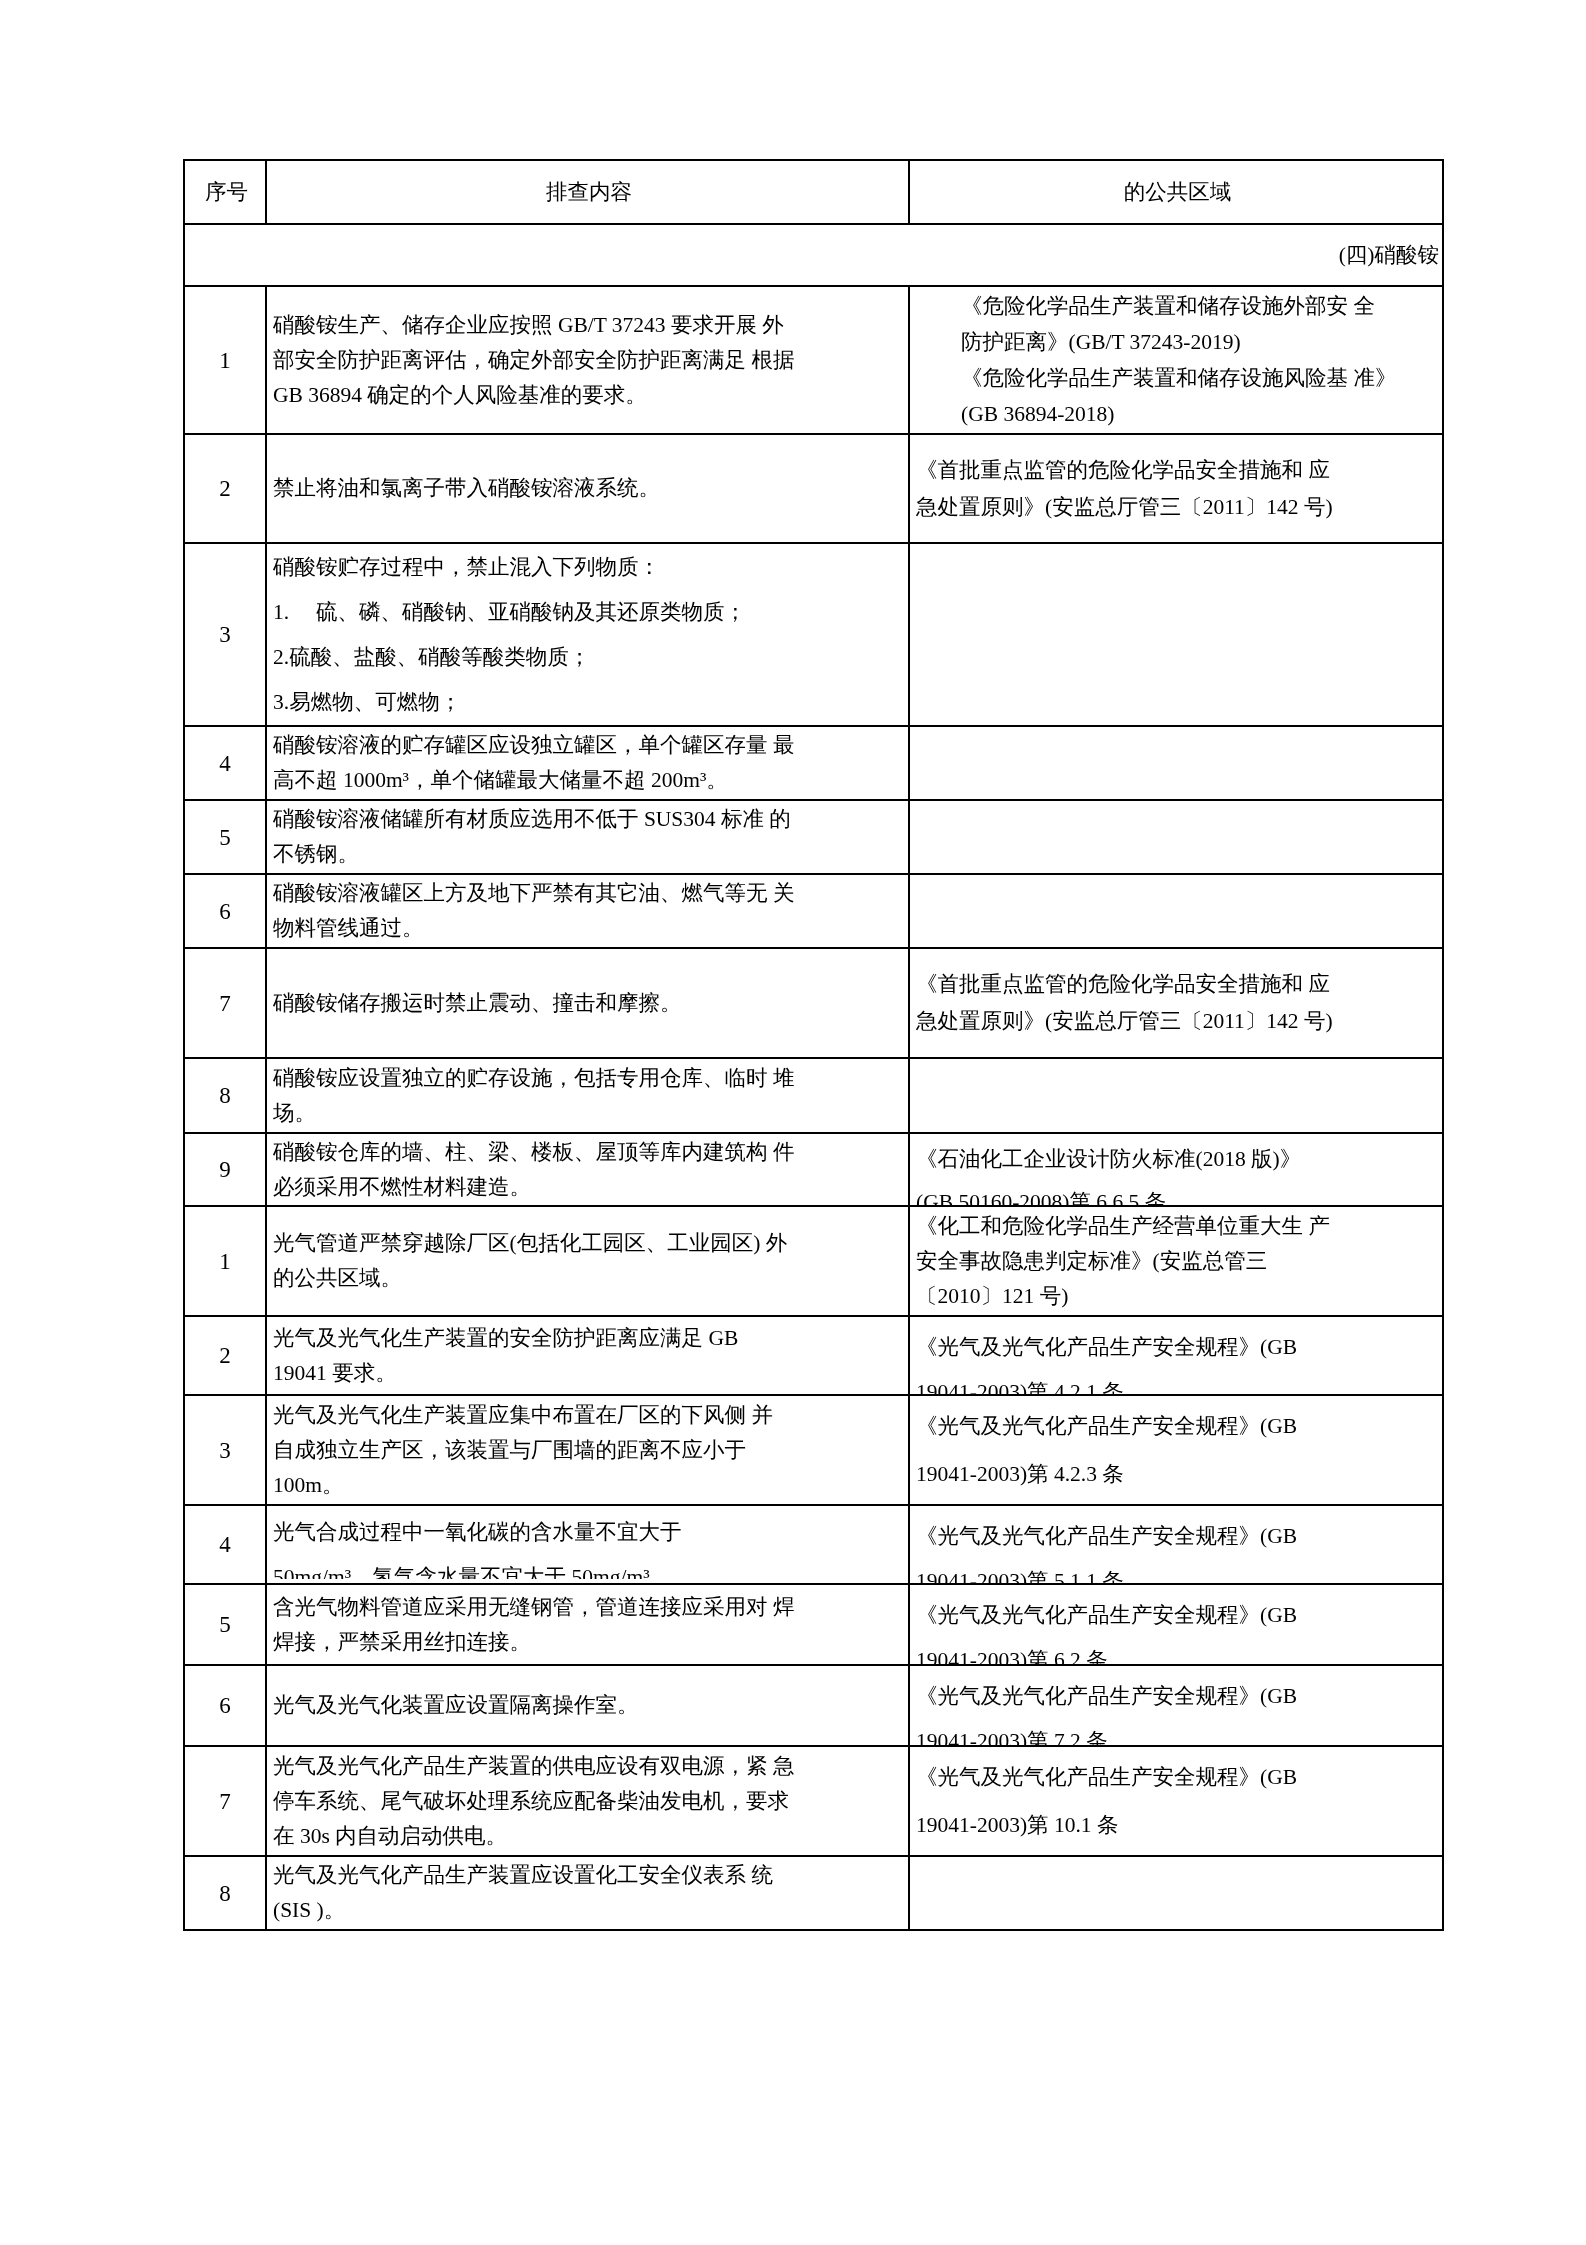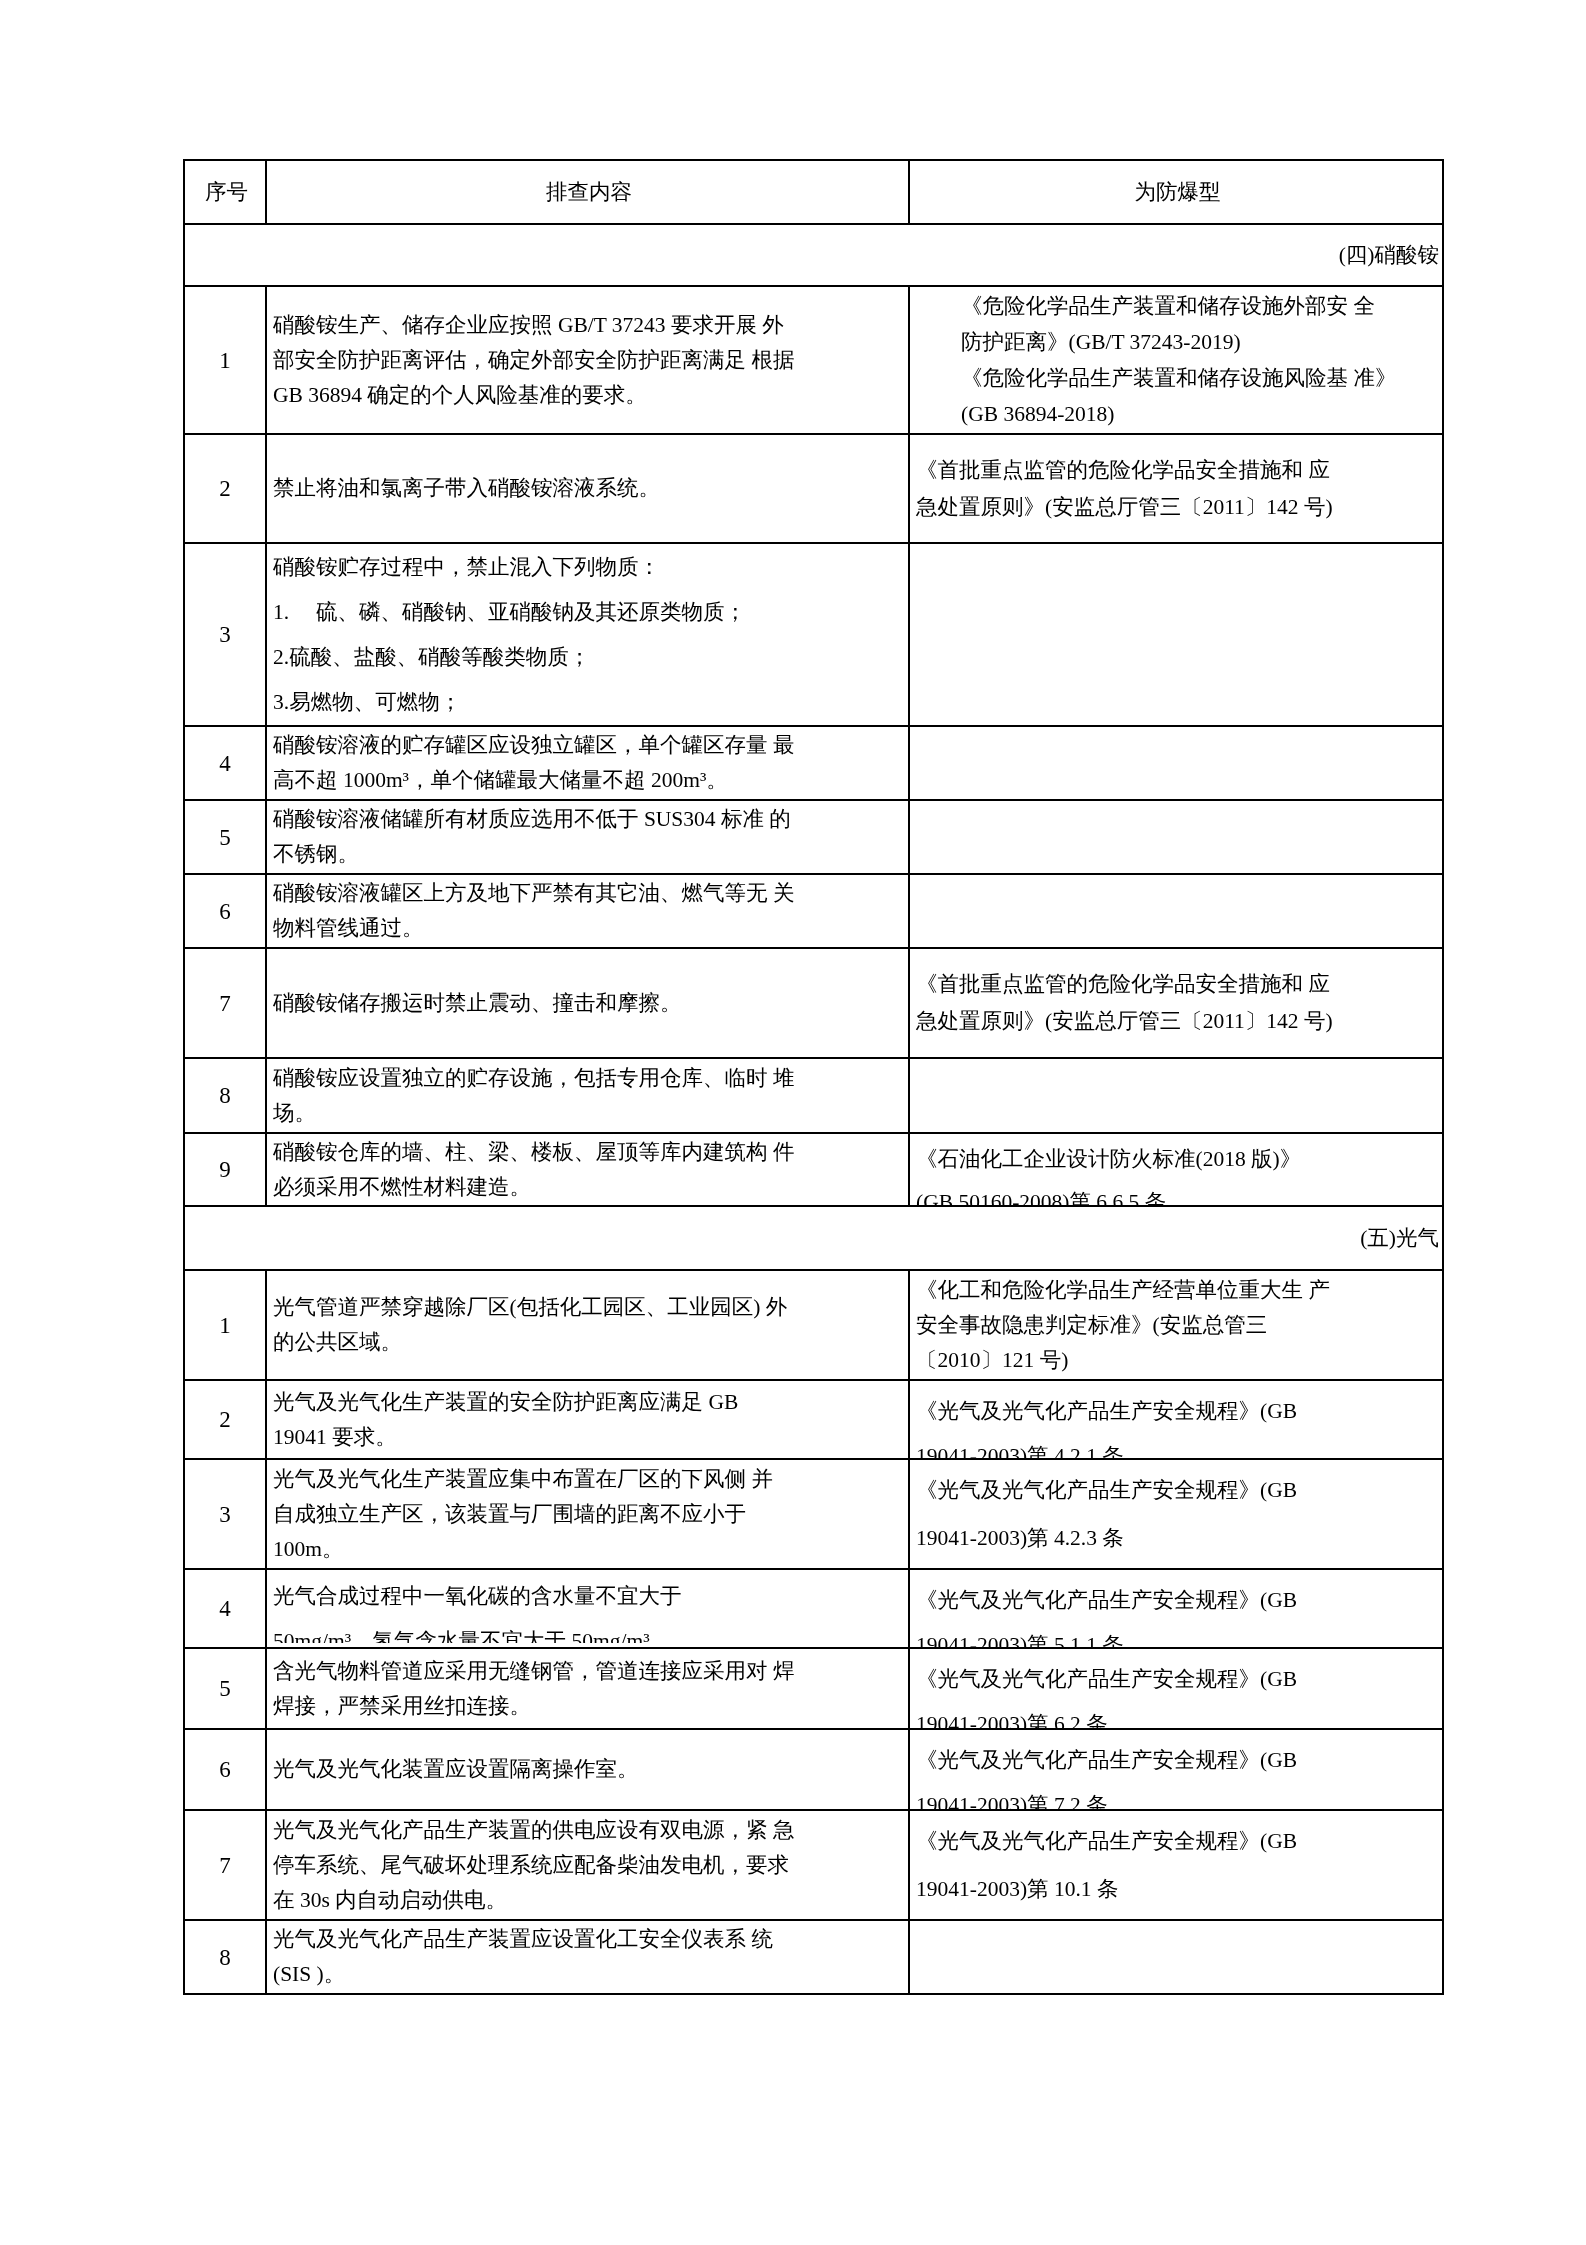--- a/index.html
+++ b/index.html
@@ -52,21 +52,21 @@
 
     <tbody>
         <tr style="height:64px">
       <td class="c-head">
             <div class="txt">序号</div>
           </td>
       <td class="c-head">
             <div class="txt">排查内容</div>
           </td>
       <td class="c-head">
-            <div class="txt">为防爆型</div>
+            <div class="txt">的公共区域</div>
           </td>
     </tr>
 
     <tr style="height:62px">
       <td colspan="3" class="c-section">
             <div class="txt">(四)硝酸铵</div>
           </td>
     </tr>
 
     <tr style="height:148px">
@@ -187,25 +187,20 @@
             <div class="txt">硝酸铵仓库的墙、柱、梁、楼板、屋顶等库内建筑构 件
 必须采用不燃性材料建造。</div>
           </td>
       <td style="vertical-align:top">
             <div class="txt lh43 clip" style="height:67px;padding-top:4px">《石油化工企业设计防火标准(2018 版)》
 (GB 50160-2008)第 6.6.5 条</div>
           </td>
     </tr>
 
 
-    <tr style="height:64px">
-      <td colspan="3" class="c-section">
-            <div class="txt">(五)光气</div>
-          </td>
-    </tr>
 
     <tr style="height:110px">
       <td class="c-no">
             <div class="txt">1</div>
           </td>
       <td>
             <div class="txt">光气管道严禁穿越除厂区(包括化工园区、工业园区) 外
 的公共区域。</div>
           </td>
       <td>

